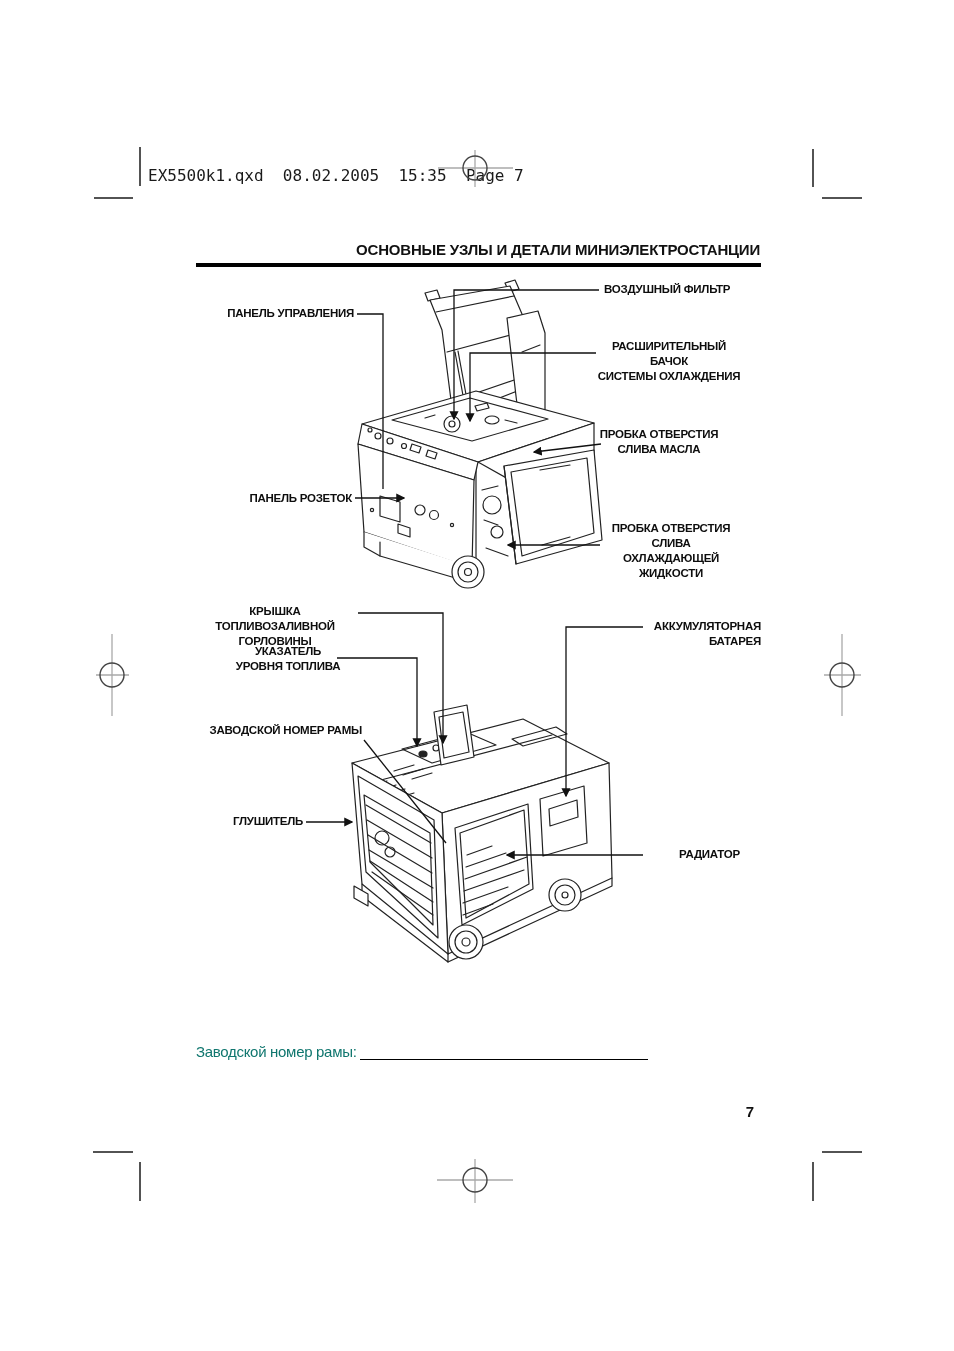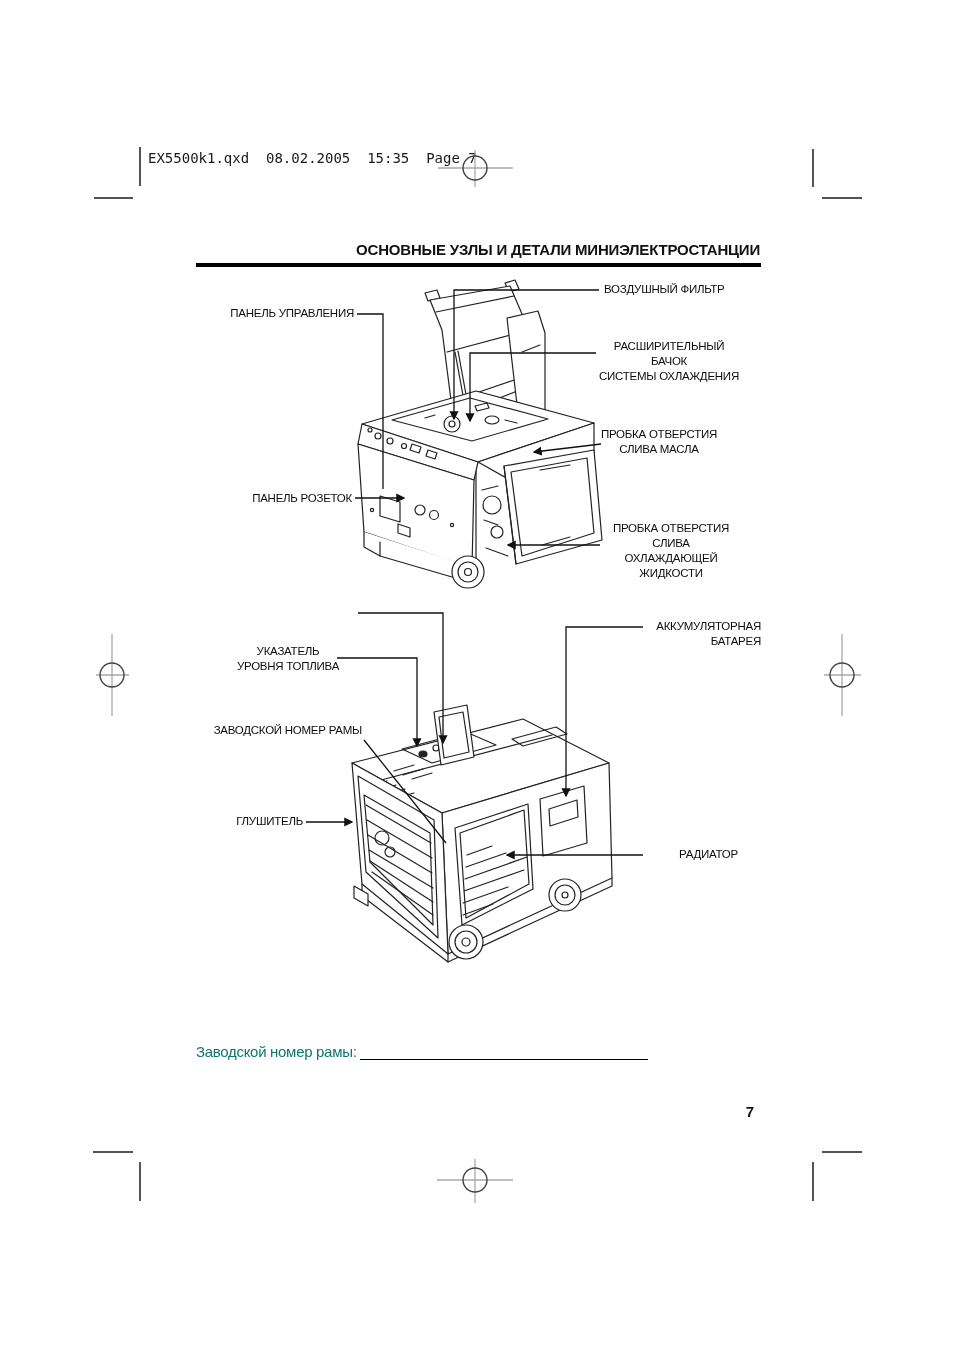--- a/index.html
+++ b/index.html
@@ -5,36 +5,36 @@
   html,body{margin:0;padding:0;background:#e8e8e8;}
   .page{
     position:relative;
     width:954px;height:1351px;
     background:#ffffff;
     overflow:hidden;
     font-family:"Liberation Sans",sans-serif;
     color:#111;
   }
   .proof-header{
-    position:absolute;left:148px;top:150px;
+    position:absolute;left:148px;top:166px;
     font-family:"DejaVu Sans Mono",monospace;
-    font-size:14px;color:#1a1a1a;white-space:pre;
+    font-size:16px;color:#1a1a1a;white-space:pre;
   }
   .doc-title{
     position:absolute;left:196px;top:241px;width:564px;
     text-align:right;font-weight:700;font-size:15px;
     letter-spacing:-0.2px;white-space:nowrap;
   }
   .title-rule{
     position:absolute;left:196px;top:263px;width:565px;height:4px;
     background:#000;
   }
   .label{
     position:absolute;
-    font-weight:400;font-size:11.5px;line-height:15px;
+    font-weight:700;font-size:11.5px;line-height:15px;
     letter-spacing:-0.25px;color:#0d0d0d;white-space:pre-line;
   }
   .ra{text-align:right;}
   .ca{text-align:center;}
   .body-par{
     position:absolute;left:196px;top:980px;width:600px;
     font-size:15px;line-height:20px;letter-spacing:-0.3px;
     white-space:pre-line;color:#0d0d0d;
   }
   .serial-row{
@@ -239,20 +239,22 @@
   <div class="label" style="left:604px;top:282px;">ВОЗДУШНЫЙ ФИЛЬТР</div>
   <div class="label ca" style="left:596px;top:339px;width:146px;">РАСШИРИТЕЛЬНЫЙ БАЧОК
 СИСТЕМЫ ОХЛАЖДЕНИЯ</div>
   <div class="label ca" style="left:599px;top:427px;width:120px;">ПРОБКА ОТВЕРСТИЯ
 СЛИВА МАСЛА</div>
   <div class="label ra" style="left:192px;top:491px;width:160px;">ПАНЕЛЬ РОЗЕТОК</div>
   <div class="label ca" style="left:605px;top:521px;width:132px;">ПРОБКА ОТВЕРСТИЯ
 СЛИВА ОХЛАЖДАЮЩЕЙ
 ЖИДКОСТИ</div>
 
+  <div class="label ca" style="left:191px;top:604px;width:168px;">КРЫШКА ТОПЛИВОЗАЛИВНОЙ
+ГОРЛОВИНЫ</div>
   <div class="label ca" style="left:206px;top:644px;width:164px;">УКАЗАТЕЛЬ
 УРОВНЯ ТОПЛИВА</div>
   <div class="label ca" style="left:631px;top:619px;width:130px;text-align:right;">АККУМУЛЯТОРНАЯ
 БАТАРЕЯ</div>
   <div class="label ra" style="left:200px;top:723px;width:162px;">ЗАВОДСКОЙ НОМЕР РАМЫ</div>
   <div class="label ra" style="left:193px;top:814px;width:110px;">ГЛУШИТЕЛЬ</div>
   <div class="label" style="left:647px;top:847px;padding-left:32px;">РАДИАТОР</div>
 
   <div class="serial-row">
     <span>Заводской номер рамы:</span>

